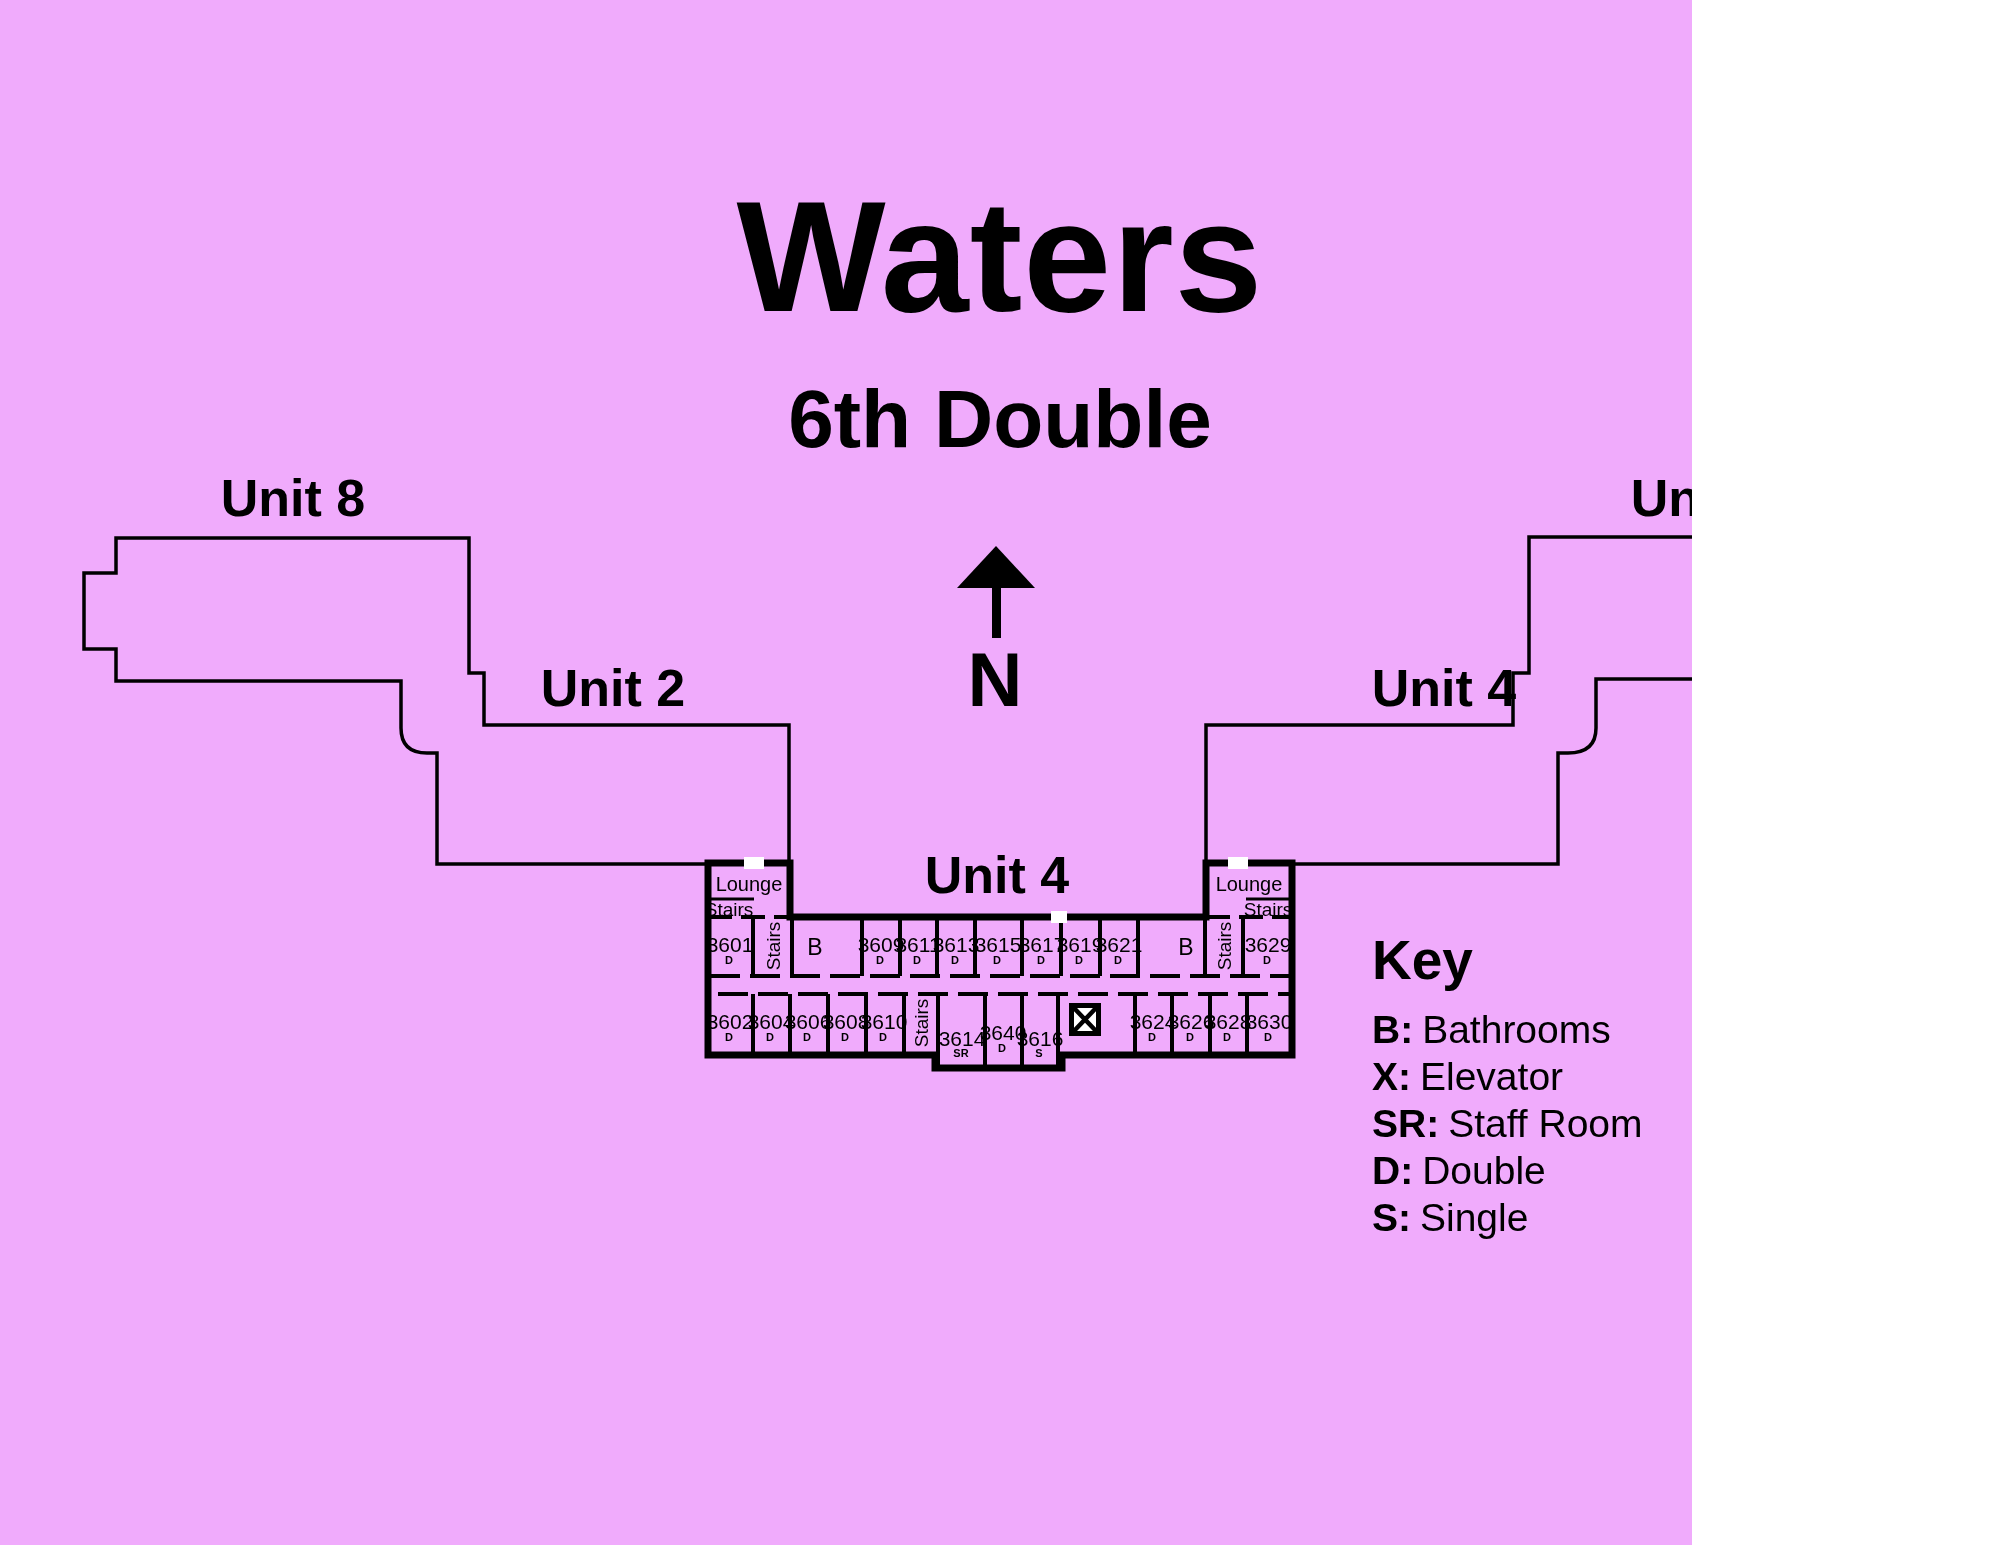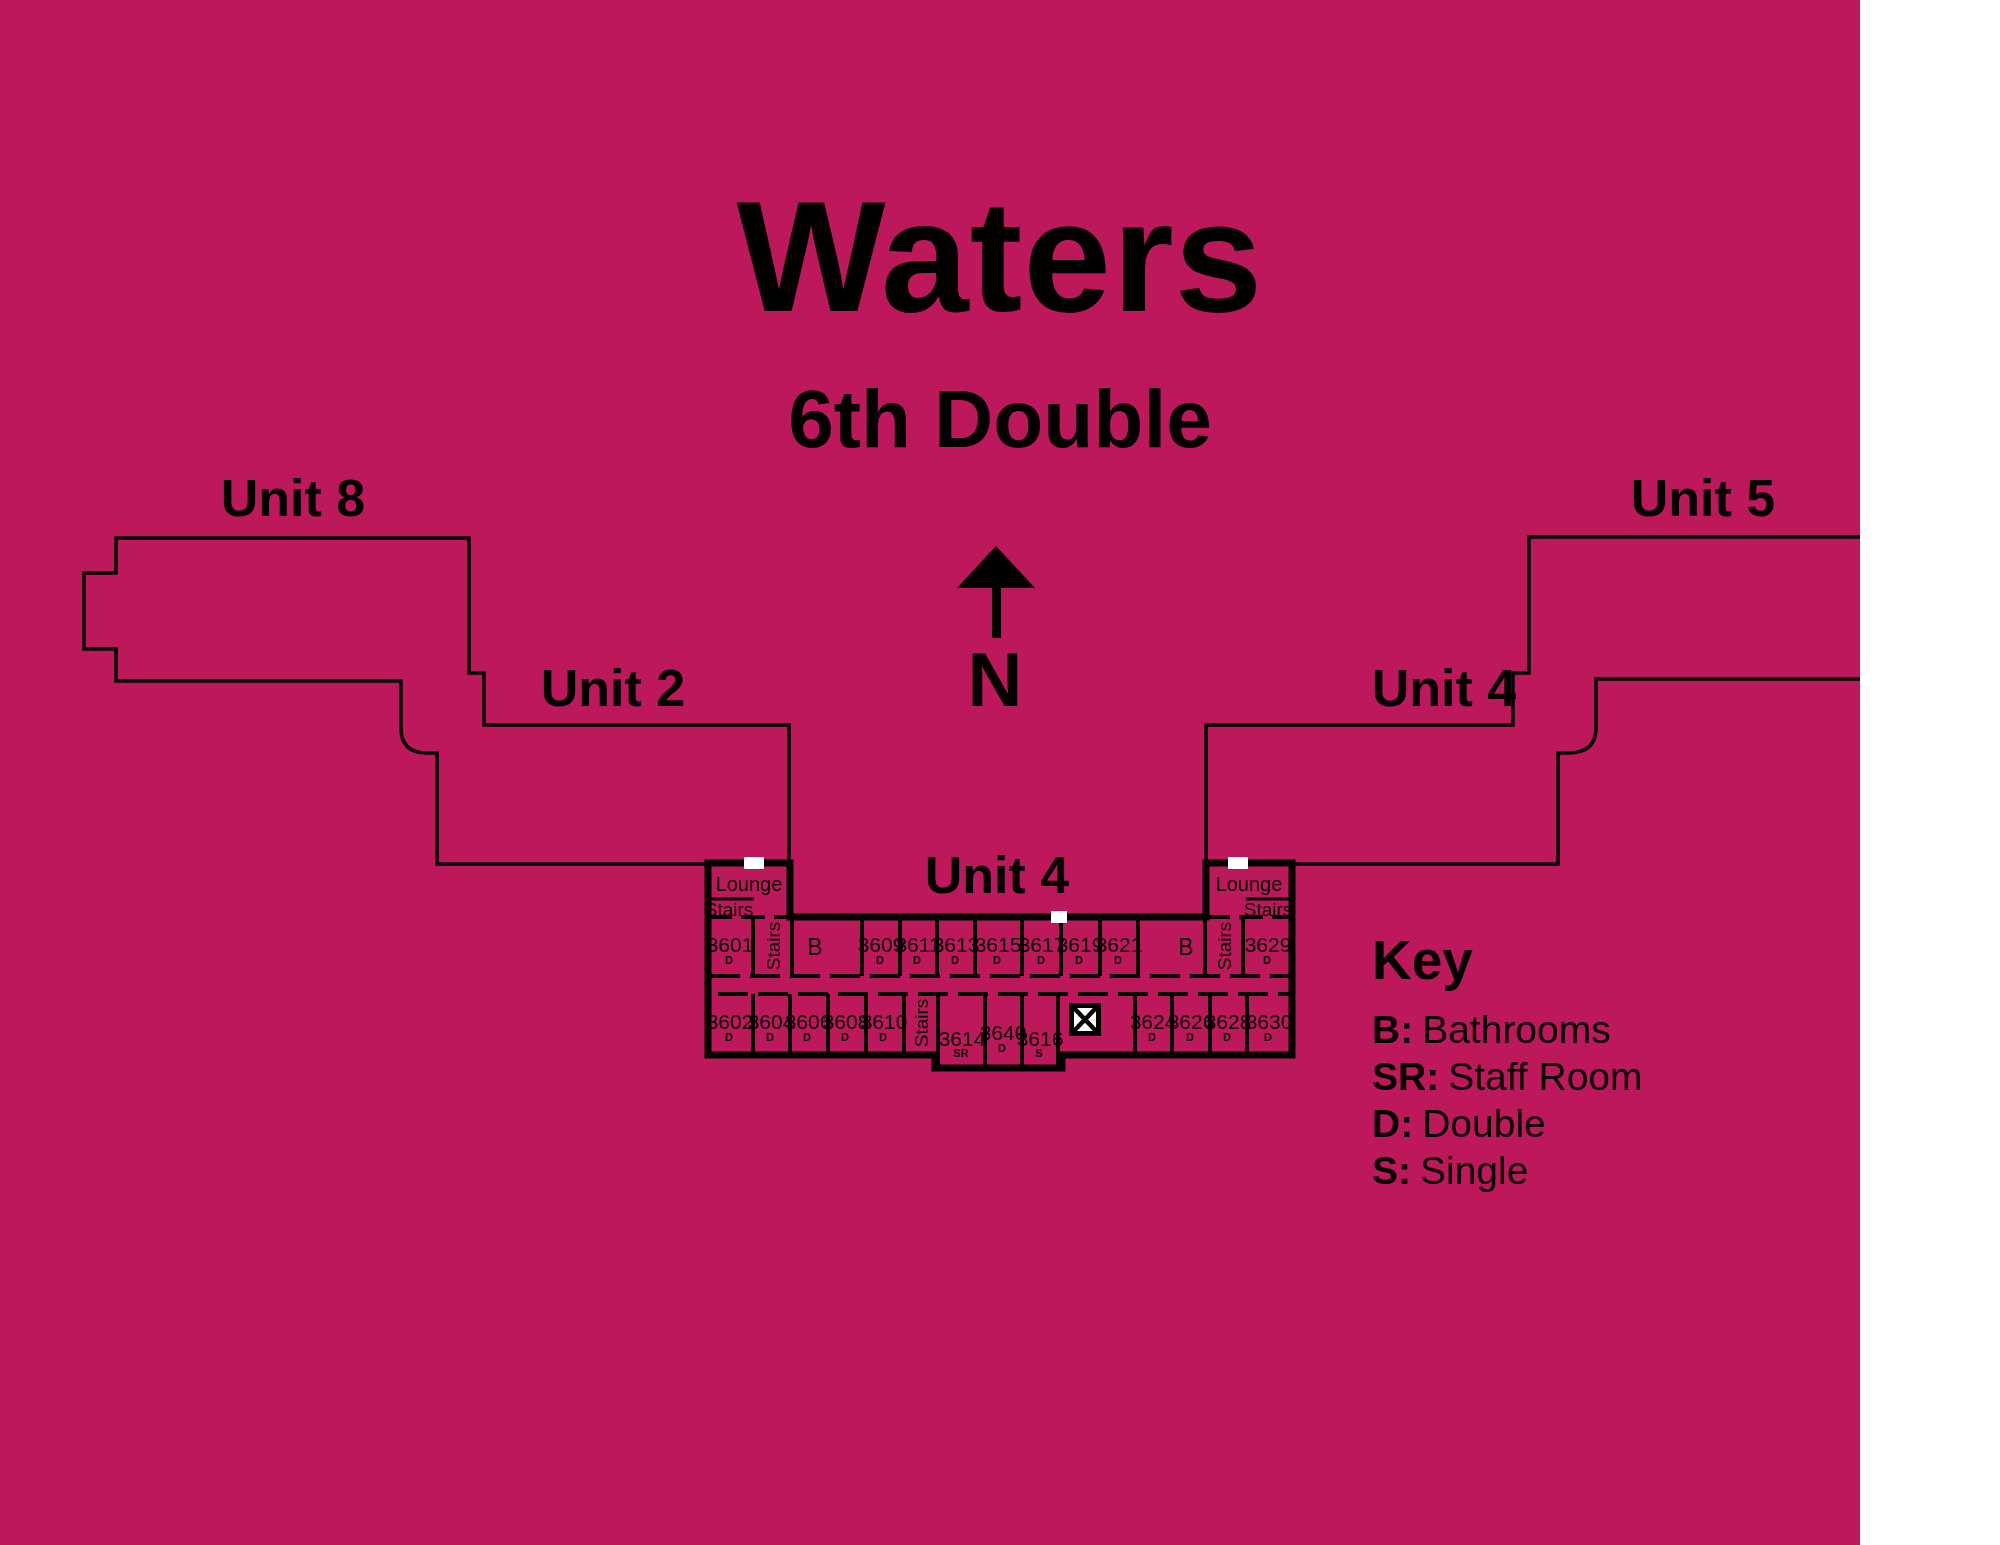--- a/index.html
+++ b/index.html
@@ -1,16 +1,16 @@
 <!DOCTYPE html>
 <html><head>
 <meta charset="utf-8">
 <style>
   html,body{margin:0;padding:0;background:#ffffff;}
-  .page{position:relative;width:1860px;height:1545px;background:#be185d;overflow:hidden;
+  .page{position:relative;width:1692px;height:1545px;background:#f0abfc;overflow:hidden;
         font-family:"Liberation Sans","DejaVu Sans",sans-serif;color:#000;}
   .abs{position:absolute;white-space:nowrap;}
   .ctr{transform:translateX(-50%);}
   .title{font-size:158px;font-weight:700;letter-spacing:1px;}
   .subtitle{font-size:82px;font-weight:700;}
   .unit-label{font-size:52px;font-weight:700;}
   .key-block{position:absolute;left:1372px;top:928px;}
   .key-title{font-size:55px;font-weight:700;margin-bottom:14px;}
   .key-row{font-size:39px;line-height:47px;}
   .key-row .abbr{font-weight:700;margin-right:9px;}
@@ -32,20 +32,21 @@
 
   <div class="abs ctr unit-label" style="left:293px;top:468px">Unit 8</div>
   <div class="abs ctr unit-label" style="left:613px;top:658px">Unit 2</div>
   <div class="abs ctr unit-label" style="left:997px;top:845px">Unit 4</div>
   <div class="abs ctr unit-label" style="left:1444px;top:658px">Unit 4</div>
   <div class="abs ctr unit-label" style="left:1703px;top:468px">Unit 5</div>
 
   <div class="key-block">
     <div class="key-title">Key</div>
     <div class="key-row"><span class="abbr">B:</span><span>Bathrooms</span></div>
+    <div class="key-row"><span class="abbr">X:</span><span>Elevator</span></div>
     <div class="key-row"><span class="abbr">SR:</span><span>Staff Room</span></div>
     <div class="key-row"><span class="abbr">D:</span><span>Double</span></div>
     <div class="key-row"><span class="abbr">S:</span><span>Single</span></div>
   </div>
 
   <svg width="2000" height="1545" viewBox="0 0 2000 1545">
 
     <g fill="none" stroke="#000000" stroke-width="3.5" stroke-linejoin="miter">
       <path d="M708 864 L437 864 L437 753 L427 753 Q401 753 401 728 L401 681 L116 681 L116 649 L84 649 L84 573 L116 573 L116 538 L469 538 L469 673 L484 673 L484 725 L789 725 L789 863"></path>
       <path d="M1292 864 L1558 864 L1558 753 L1568 753 Q1596 753 1596 728 L1596 679 L1883 679 L1883 650 L1913 650 L1913 572 L1883 572 L1883 537 L1529 537 L1529 673 L1513 673 L1513 725 L1206 725 L1206 863"></path>

